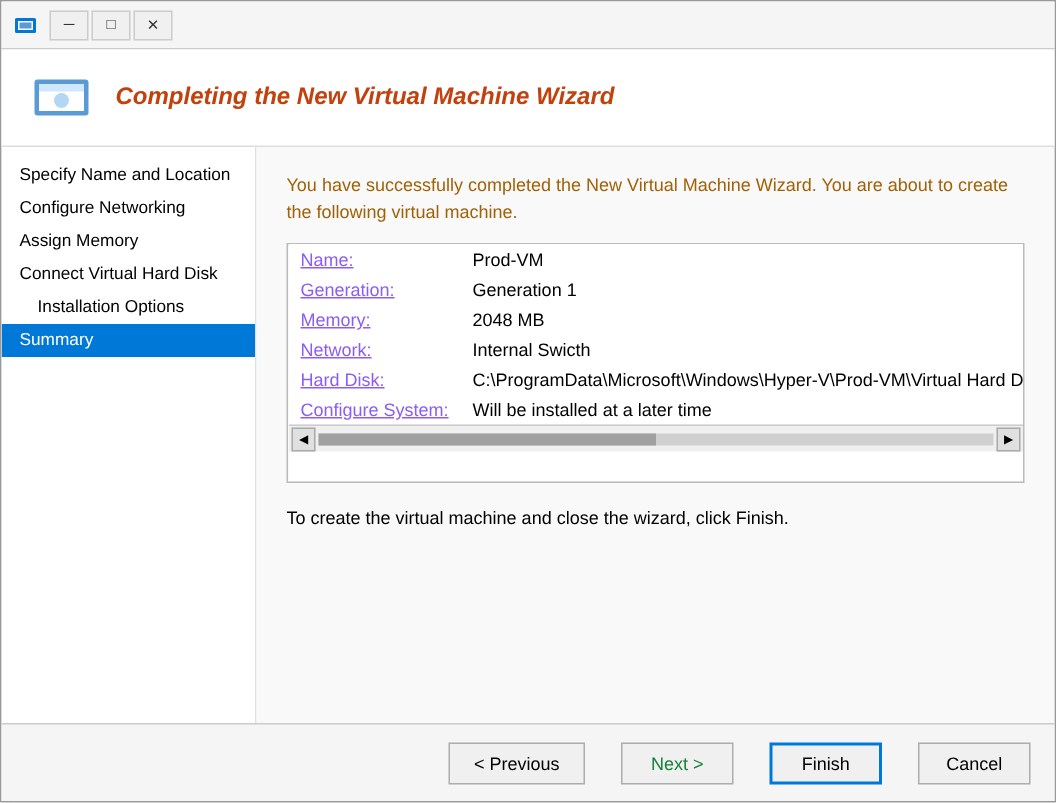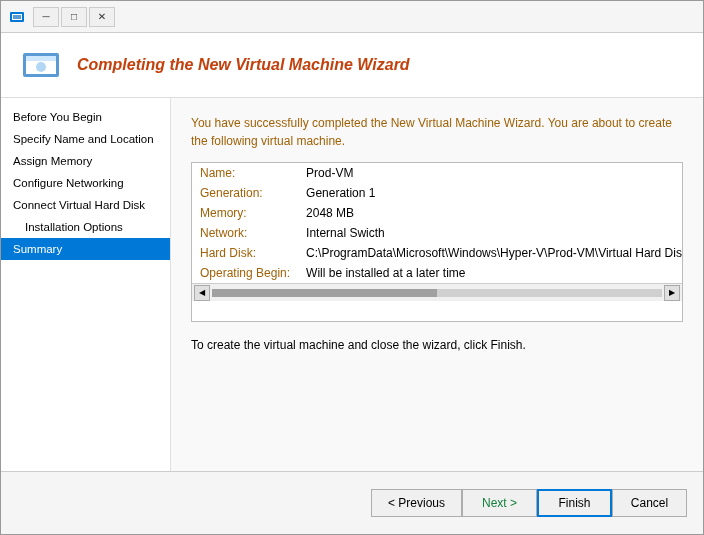--- a/index.html
+++ b/index.html
@@ -142,22 +142,23 @@
       border-collapse: collapse;
       font-size: 12px;
     }
     .desc-table td {
       padding: 3px 8px;
       vertical-align: top;
       white-space: nowrap;
     }
     .desc-table td:first-child {
       font-weight: normal;
-      color: #a16207;
+      color: #8b5cf6;
       width: 120px;
+      text-decoration: underline;
     }
     .desc-table td:last-child {
       color: #000;
     }
     .scrollbar-area {
       border-top: 1px solid #ccc;
       height: 18px;
       background: #f0f0f0;
       display: flex;
       align-items: center;
@@ -189,28 +190,28 @@
       width: 50%;
       height: 100%;
       background: #a0a0a0;
     }
     .finish-text {
       font-size: 12px;
       color: #000;
       line-height: 1.5;
     }
     .footer {
-      height: 63px;
+      height: 52px;
       background: #f5f5f5;
       border-top: 1px solid #ccc;
       display: flex;
       align-items: center;
       justify-content: flex-end;
       padding: 0 16px;
-      gap: 0;
+      gap: 24px;
       flex-shrink: 0;
     }
     .btn {
       height: 28px;
       padding: 0 16px;
       border: 1px solid #adadad;
       background: #f0f0f0;
       cursor: pointer;
       font-size: 12px;
       color: #000;
@@ -246,24 +247,23 @@
       <rect x="5" y="7" width="30" height="18" fill="#fff"></rect>
       <rect x="5" y="7" width="30" height="5" fill="#d0e8ff"></rect>
       <circle cx="20" cy="18" r="5" fill="#0078d7" opacity="0.3"></circle>
     </svg>
     <span class="header-title">Completing the New Virtual Machine Wizard</span>
   </div>
 
   <div class="content-area">
 
     <div class="sidebar">
-    <div class="sidebar-item">Before You Begin</div>
         <div class="sidebar-item">Specify Name and Location</div>
+        <div class="sidebar-item">Configure Networking</div>
         <div class="sidebar-item">Assign Memory</div>
-        <div class="sidebar-item">Configure Networking</div>
         <div class="sidebar-item">Connect Virtual Hard Disk</div>
         <div class="sidebar-item indented">Installation Options</div>
         <div class="sidebar-item active">Summary</div>
       </div>
 
     <div class="main-panel">
       <p class="intro-text">You have successfully completed the New Virtual Machine Wizard. You are about to create the following virtual machine.</p>
       <div class="description-box">
         <table class="desc-table">
           <tbody id="desc-tbody">
@@ -281,21 +281,21 @@
               </tr>
               <tr>
                 <td>Network:</td>
                 <td>Internal Swicth</td>
               </tr>
               <tr>
                 <td>Hard Disk:</td>
                 <td>C:\ProgramData\Microsoft\Windows\Hyper-V\Prod-VM\Virtual Hard Disks\Prod-VM</td>
               </tr>
               <tr>
-                <td>Operating Begin:</td>
+                <td>Configure System:</td>
                 <td>Will be installed at a later time</td>
               </tr>
             </tbody>
         </table>
         <div class="scrollbar-area">
           <div class="scrollbar-left-btn">◀</div>
           <div class="scrollbar-track">
             <div class="scrollbar-thumb"></div>
           </div>
           <div class="scrollbar-right-btn">▶</div>

